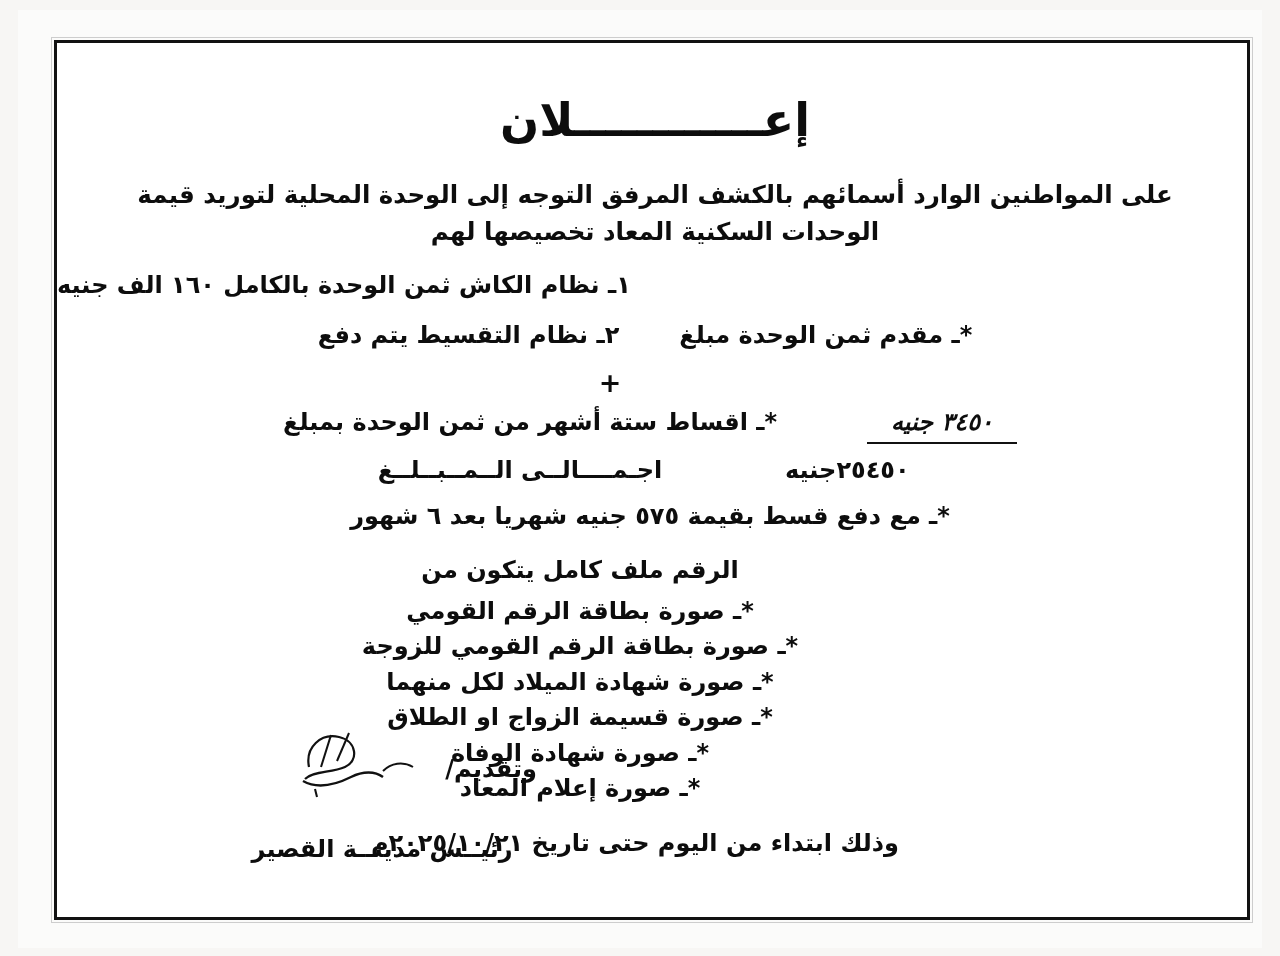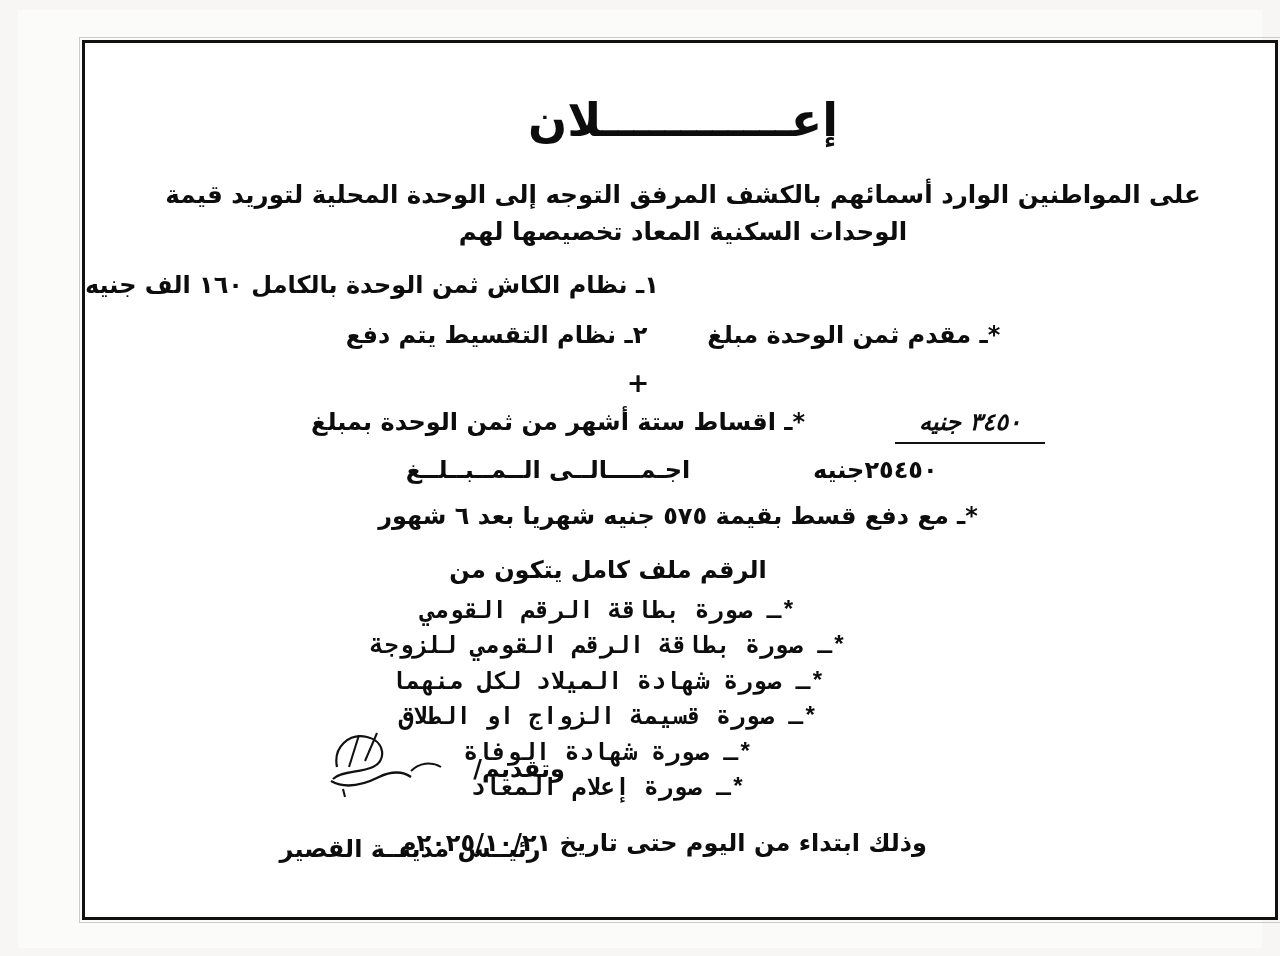--- a/index.html
+++ b/index.html
@@ -35,21 +35,20 @@
   
   .border-box {
     position: absolute;
     left: 36px;
     top: 30px;
     width: 1196px;
     height: 880px;
     border: 3px solid #111111;
     box-sizing: border-box;
     background: #ffffff;
-    margin-left: 28px;
   }
   .border-box::after {
     content: "";
     position: absolute;
     left: -6px;
     top: -6px;
     right: -6px;
     bottom: -6px;
     border: 1px solid rgba(0,0,0,0.18);
     pointer-events: none;
@@ -162,21 +161,20 @@
     margin: 6px 0 0 0;
     padding: 0;
     list-style: none;
     text-align: center;
   }
   .docs-list li {
     font-size: 24px;
     font-weight: 700;
     line-height: 1.48;
     padding-right: 150px;
-    font-family: Liberation Mono, monospace;
   }
 
   .deadline {
     margin-top: 22px;
     text-align: center;
     padding-right: 40px;
     font-size: 24px;
     font-weight: 700;
   }
 

